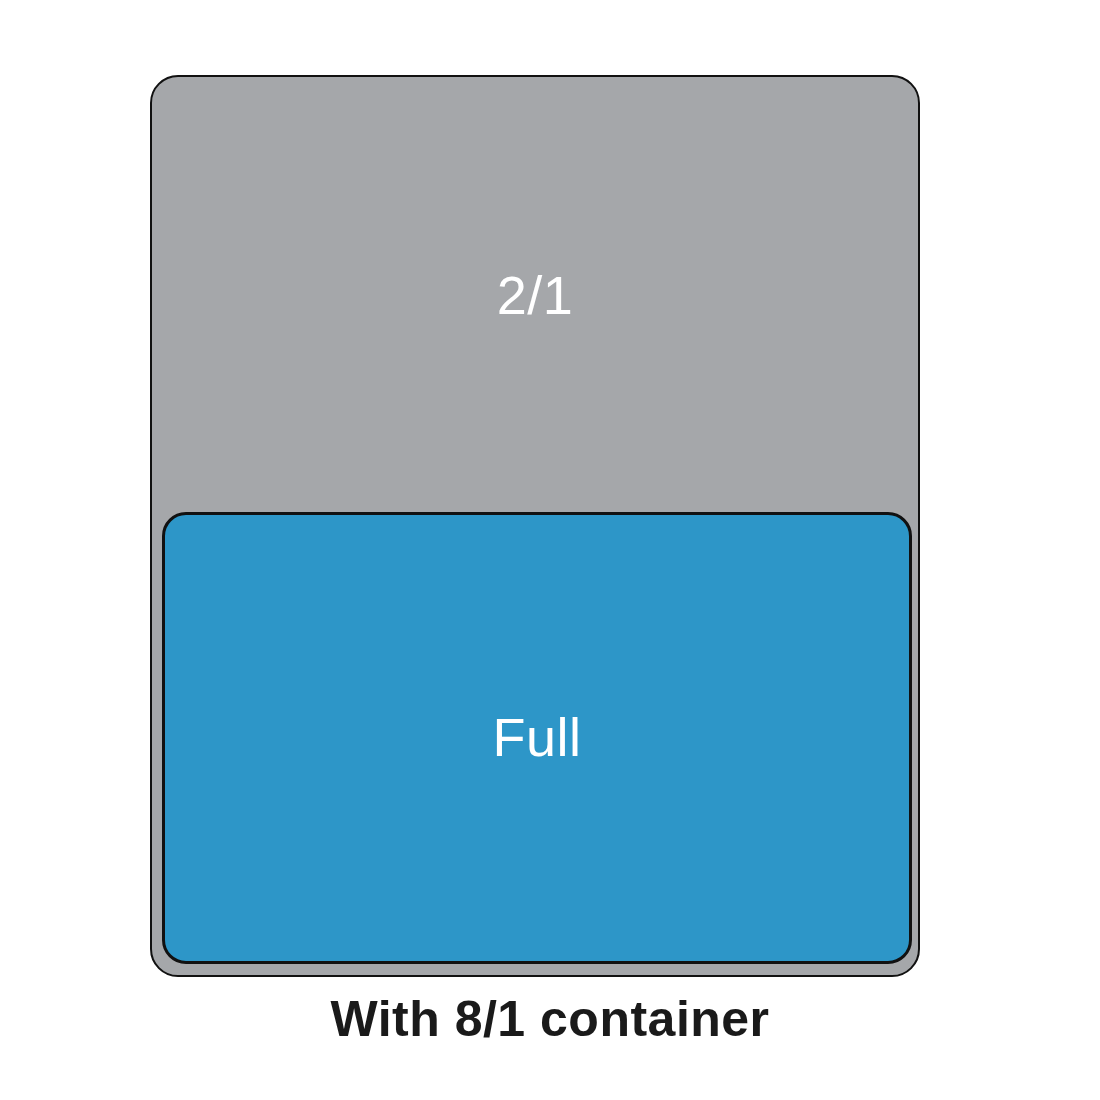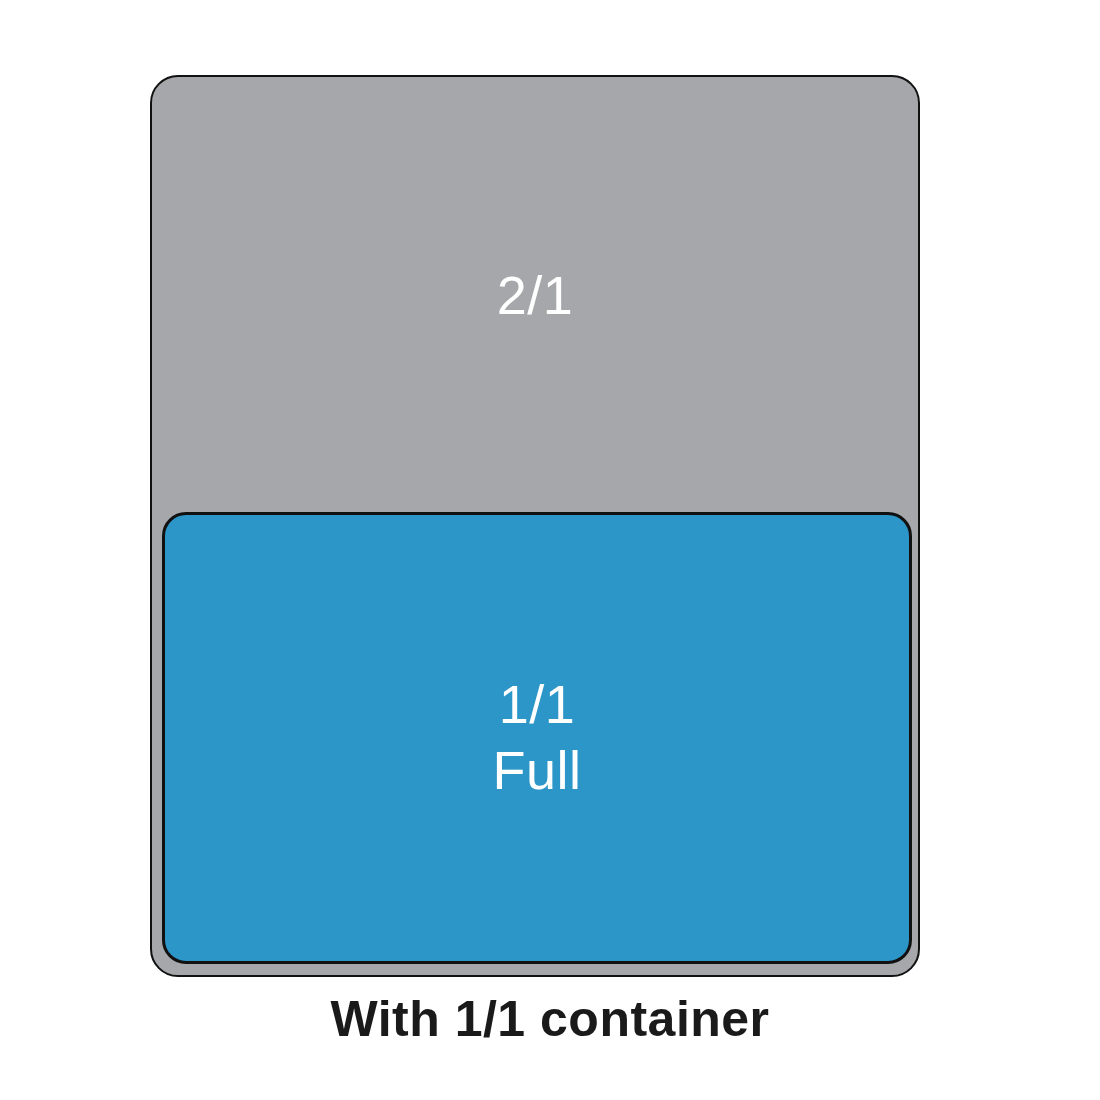--- a/index.html
+++ b/index.html
@@ -38,21 +38,21 @@
     height: 452px;
     border-radius: 24px;
     border-width: 3px;
     background: #2d96c8;
   }
   .pan-label {
     position: absolute;
     left: 0;
     right: 0;
     display: flex;
-    flex-direction: column;
+    flex-direction: row;
     align-items: center;
     justify-content: center;
     color: #ffffff;
     font-size: 54px;
     line-height: 1.22;
     font-weight: 400;
     letter-spacing: 0.5px;
     pointer-events: none;
   }
   .pan-double .pan-label {
@@ -83,20 +83,19 @@
 <div class="stage">
 
   <div class="pan pan-double" style="background-color: rgb(165, 167, 170);">
     <div class="pan-label">
       <span>2/1</span>
     </div>
   </div>
 
   <div class="pan pan-full" style="background-color: rgb(45, 150, 200);">
     <div class="pan-label">
-      <span>1/1</span>
       <span>Full</span>
     </div>
   </div>
 
-  <div class="caption">With 1/1 container</div>
+  <div class="caption">With 8/1 container</div>
 
 </div>
 
 </body></html>

